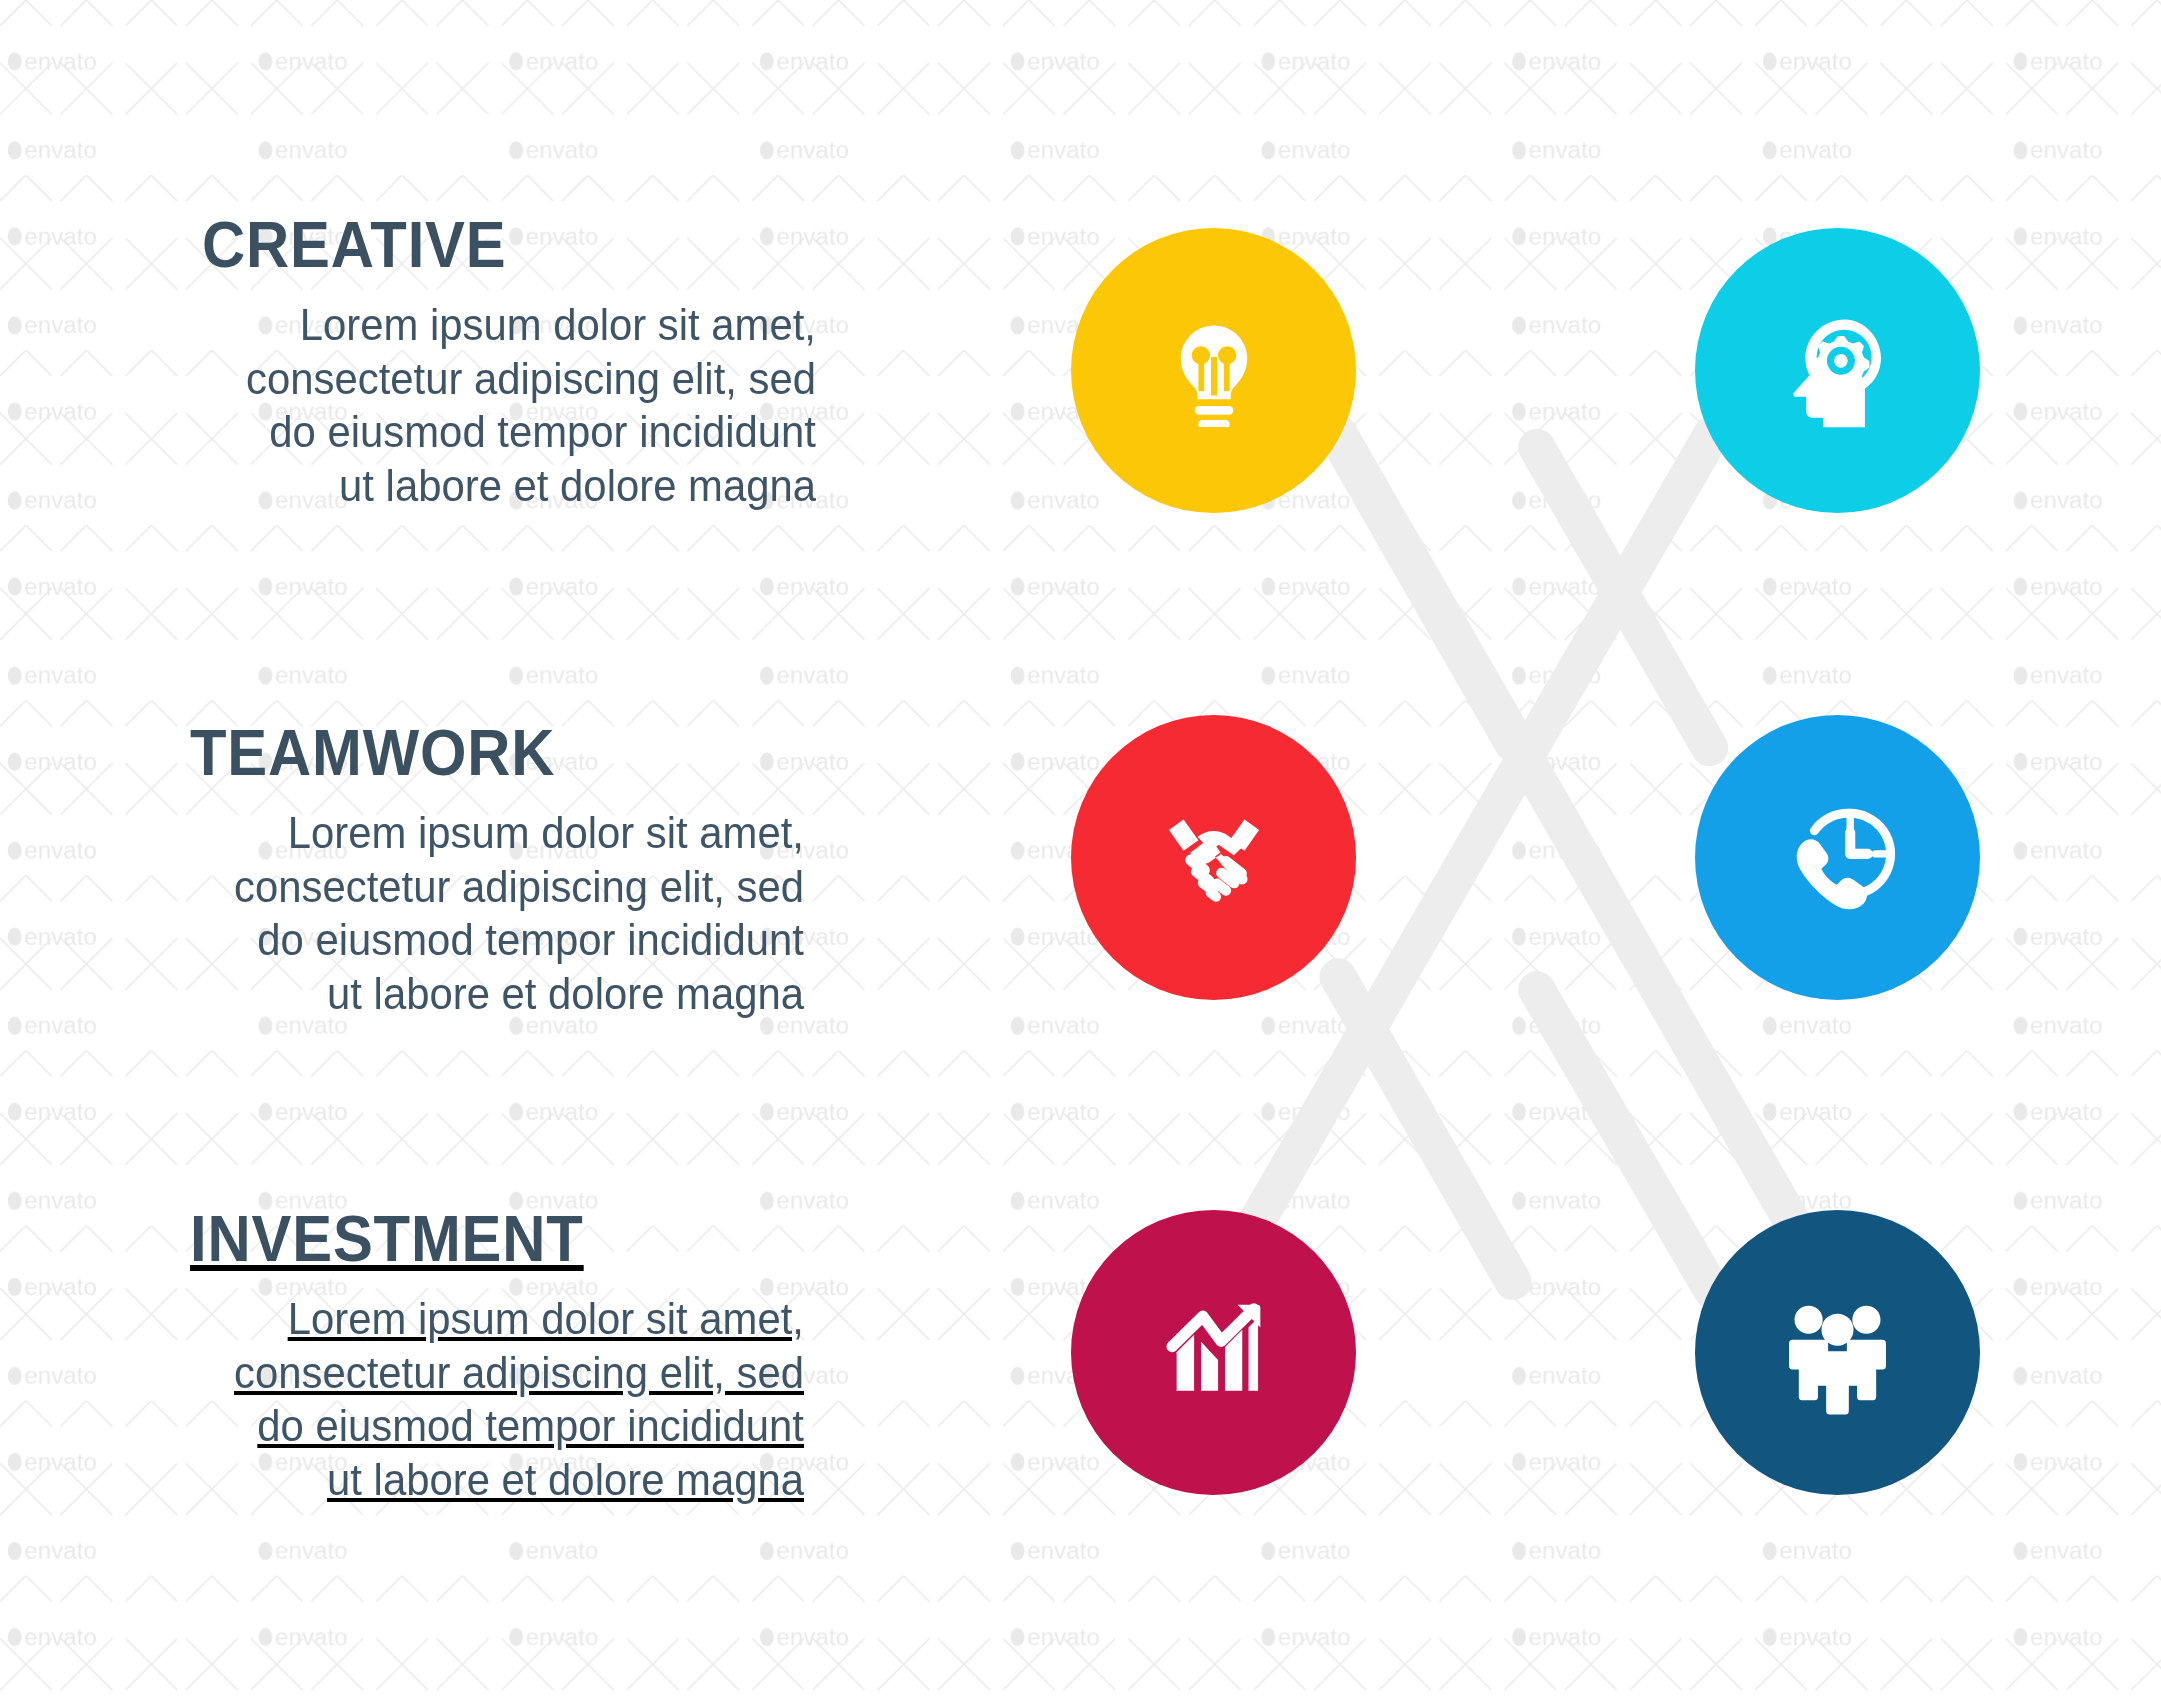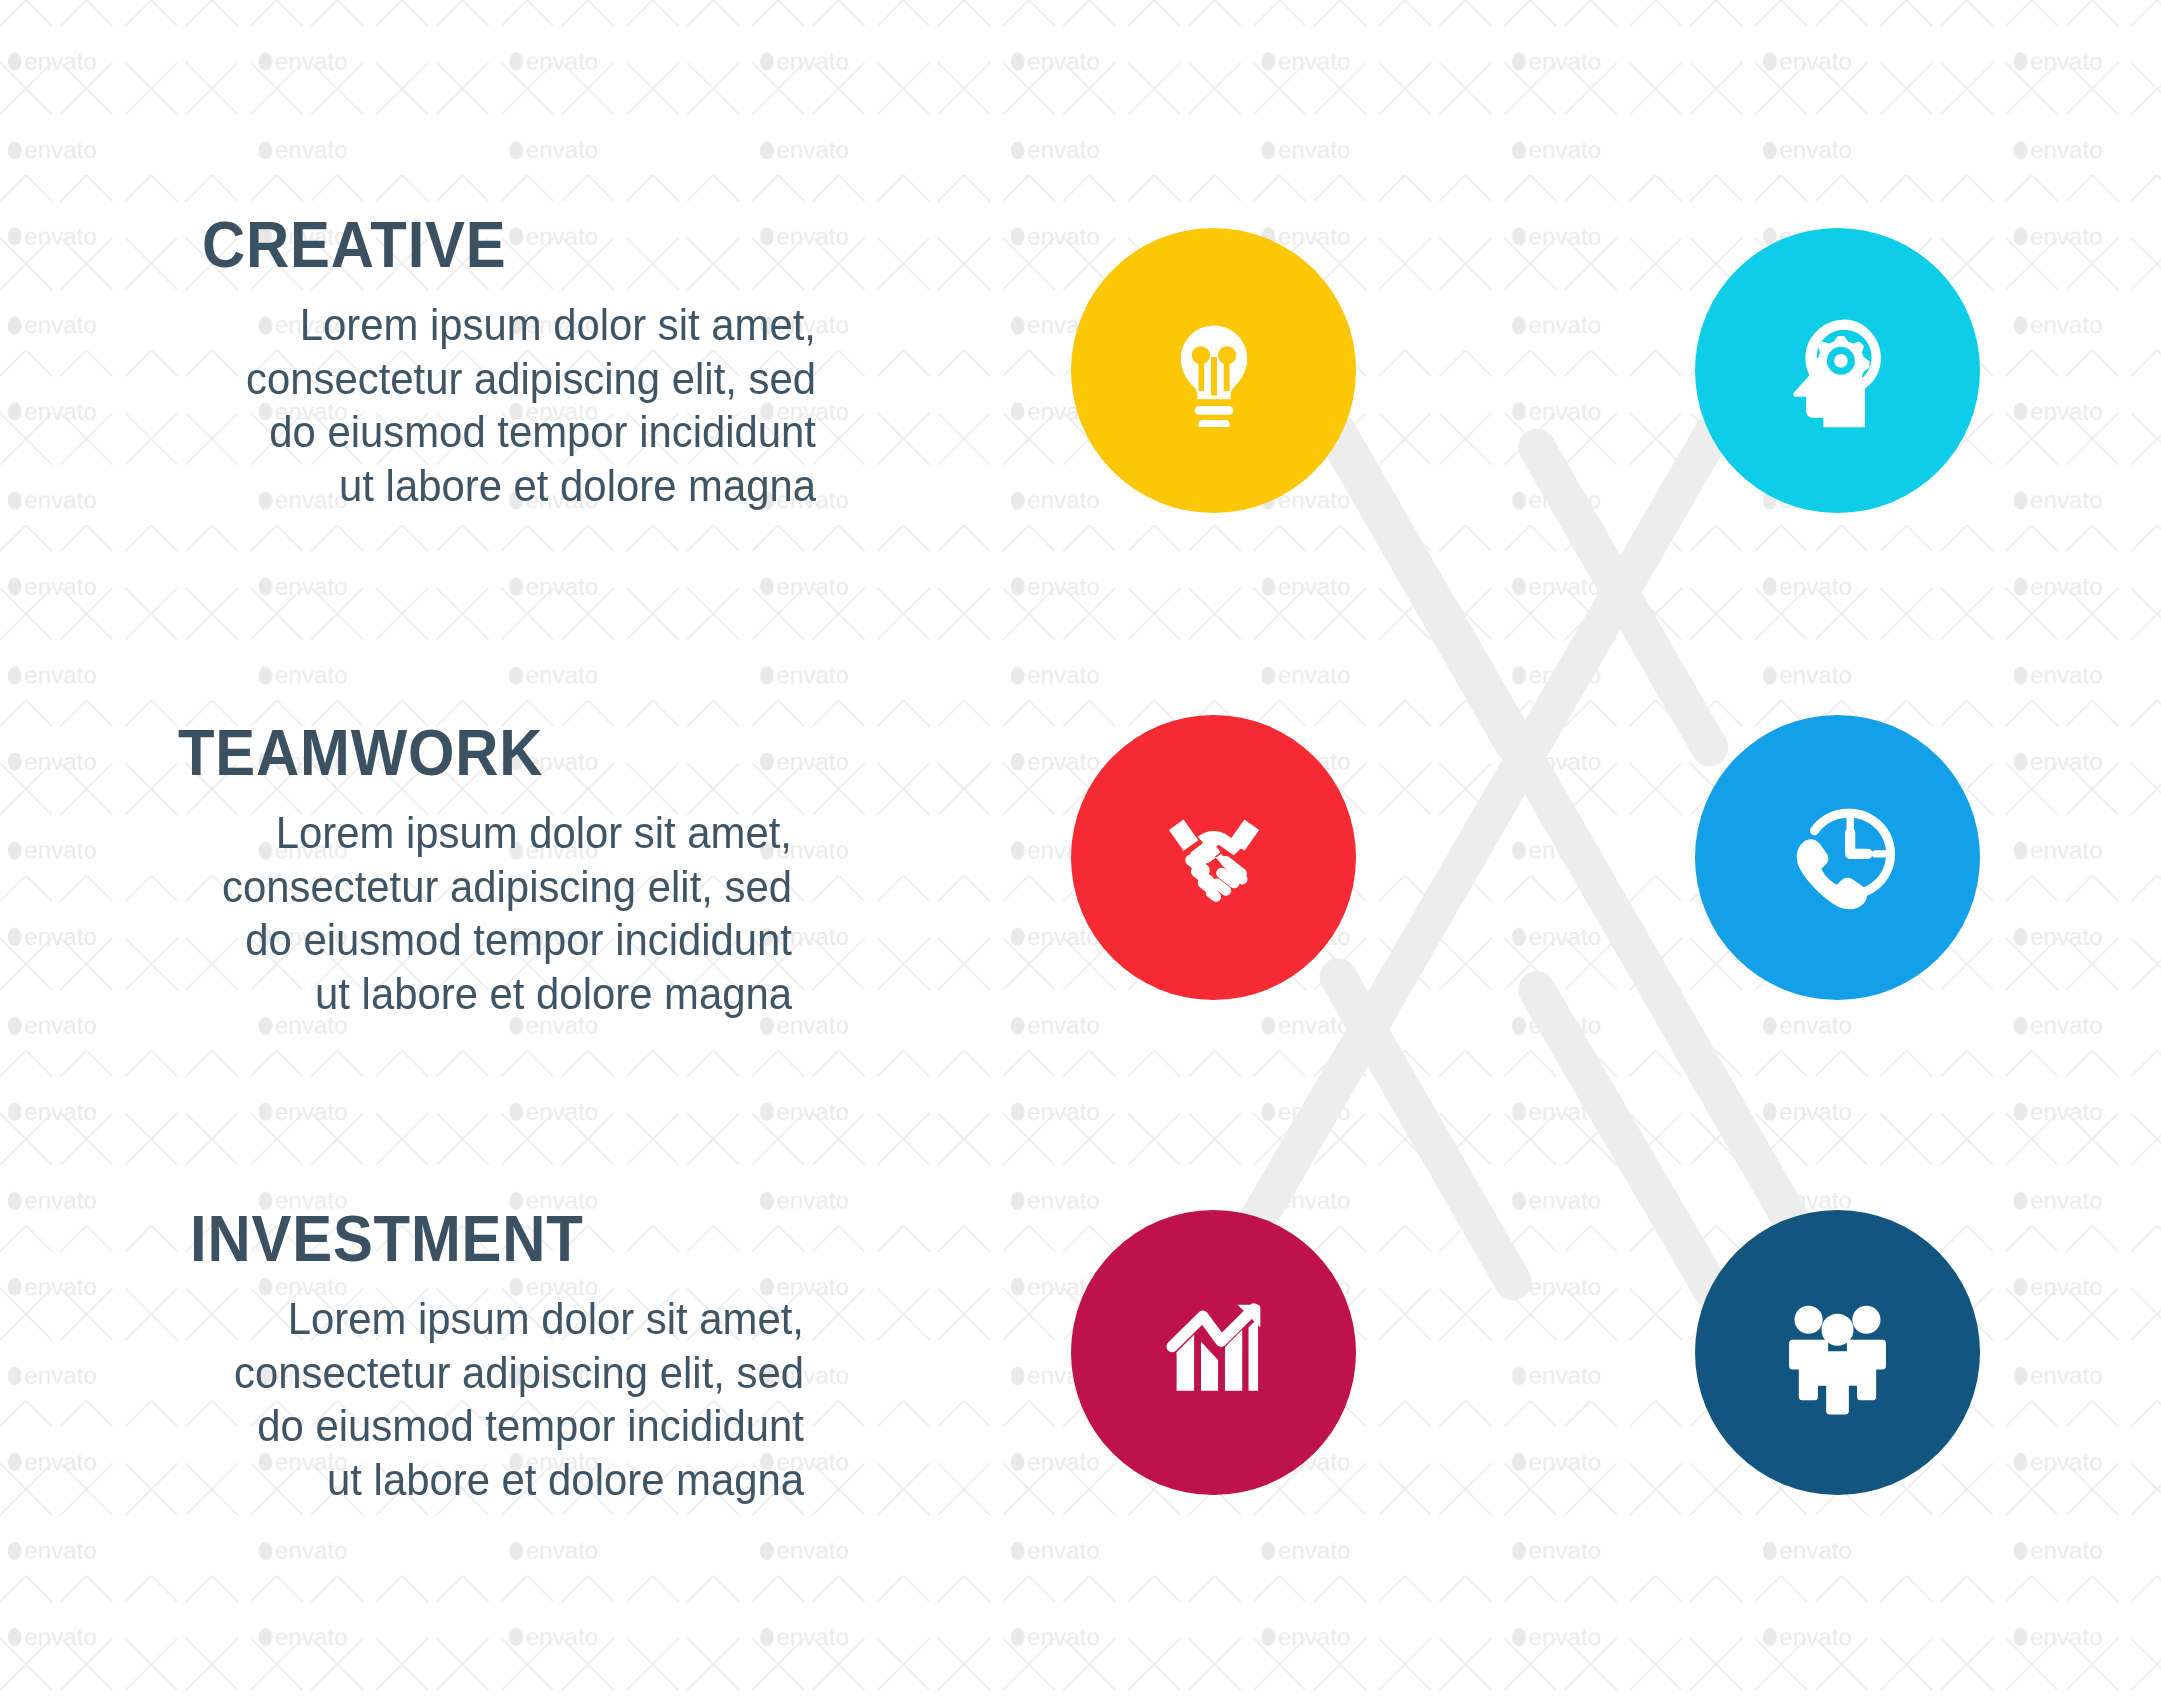--- a/index.html
+++ b/index.html
@@ -163,21 +163,21 @@
   <div class="text-block right" style="left:2110px; top:212px;">
     <div class="block-title">STRATEGY</div>
     <div class="block-body">
       <span>Lorem ipsum dolor sit amet,</span>
       <span>consectetur adipiscing elit,</span>
       <span>sed do eiusmod tempor</span>
       <span>incididunt ut labore et dolore</span>
     </div>
   </div>
 
-  <div class="text-block left" style="left:178px; top:720px;">
+  <div class="text-block left" style="left:190px; top:720px;">
     <div class="block-title">TEAMWORK</div>
     <div class="block-body">
       <span>Lorem ipsum dolor sit amet,</span>
       <span>consectetur adipiscing elit, sed</span>
       <span>do eiusmod tempor incididunt</span>
       <span>ut labore et dolore magna</span>
     </div>
   </div>
 
   <div class="node" style="left:1071px; top:715px; width:285px; height:285px; background:#F52A32;">
@@ -213,21 +213,21 @@
   <div class="text-block right" style="left:2110px; top:720px;">
     <div class="block-title">MANAGEMENT</div>
     <div class="block-body">
       <span>Lorem ipsum dolor sit amet,</span>
       <span>consectetur adipiscing elit,</span>
       <span>sed do eiusmod tempor</span>
       <span>incididunt ut labore et dolore</span>
     </div>
   </div>
 
-  <div class="text-block left" style="left:190px; top:1206px;">
+  <div class="text-block left" style="left:190px; top:1206px;text-decoration:underline;">
     <div class="block-title">INVESTMENT</div>
     <div class="block-body">
       <span>Lorem ipsum dolor sit amet,</span>
       <span>consectetur adipiscing elit, sed</span>
       <span>do eiusmod tempor incididunt</span>
       <span>ut labore et dolore magna</span>
     </div>
   </div>
 
   <div class="node" style="left:1071px; top:1210px; width:285px; height:285px; background:#BF114C;">

